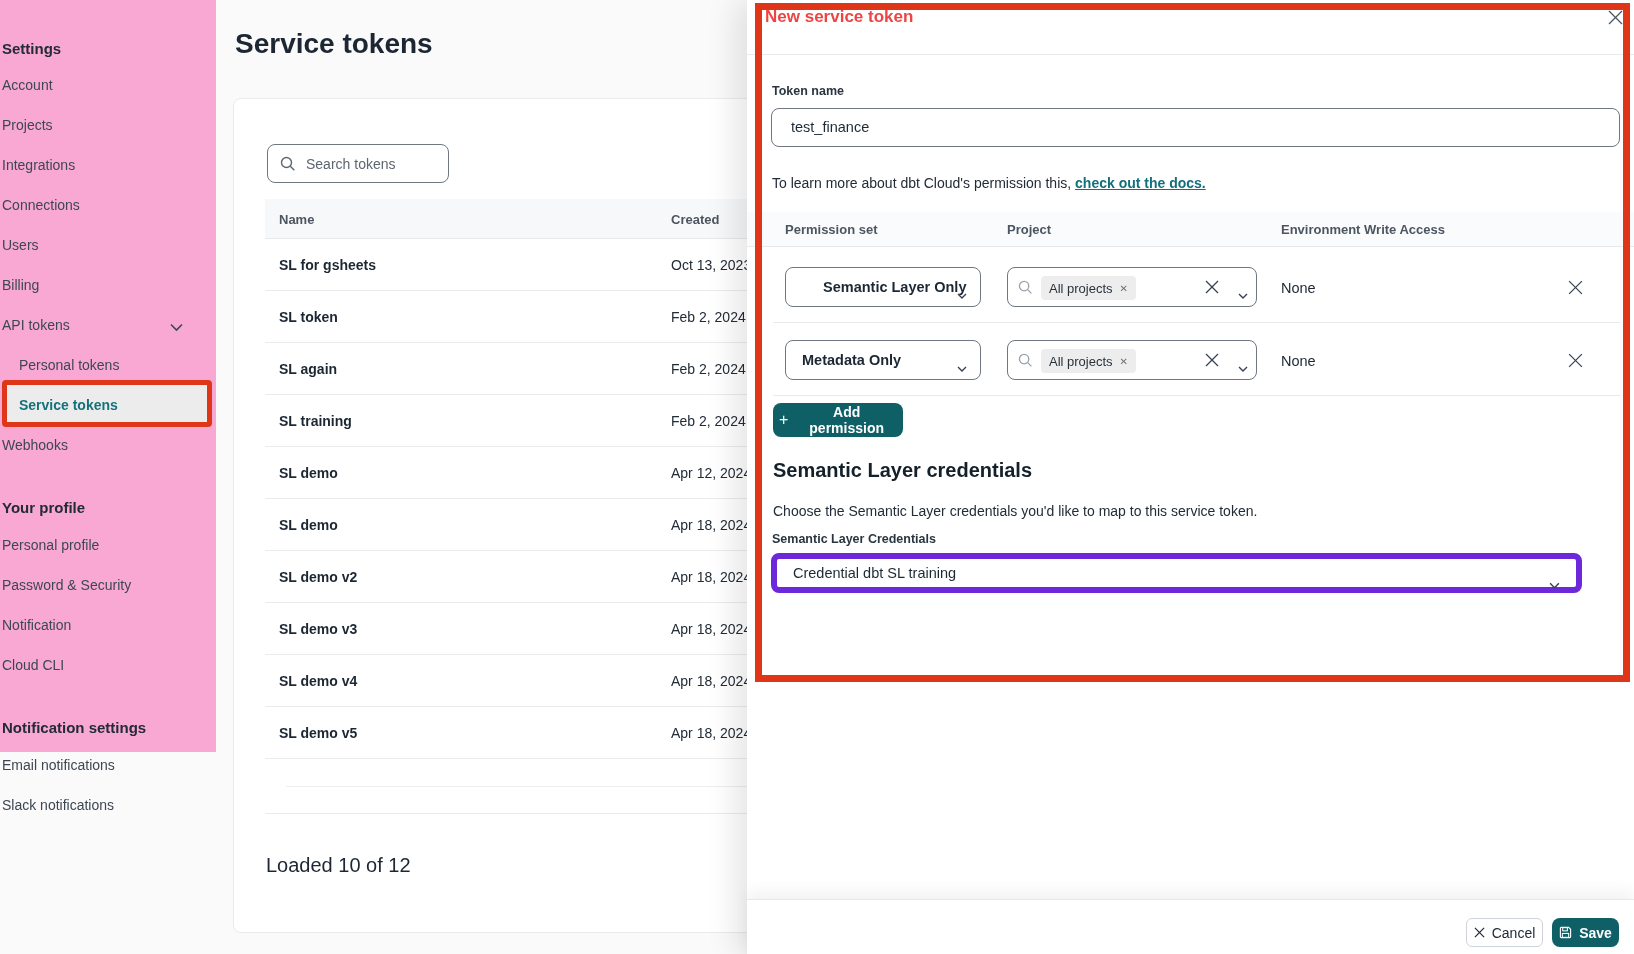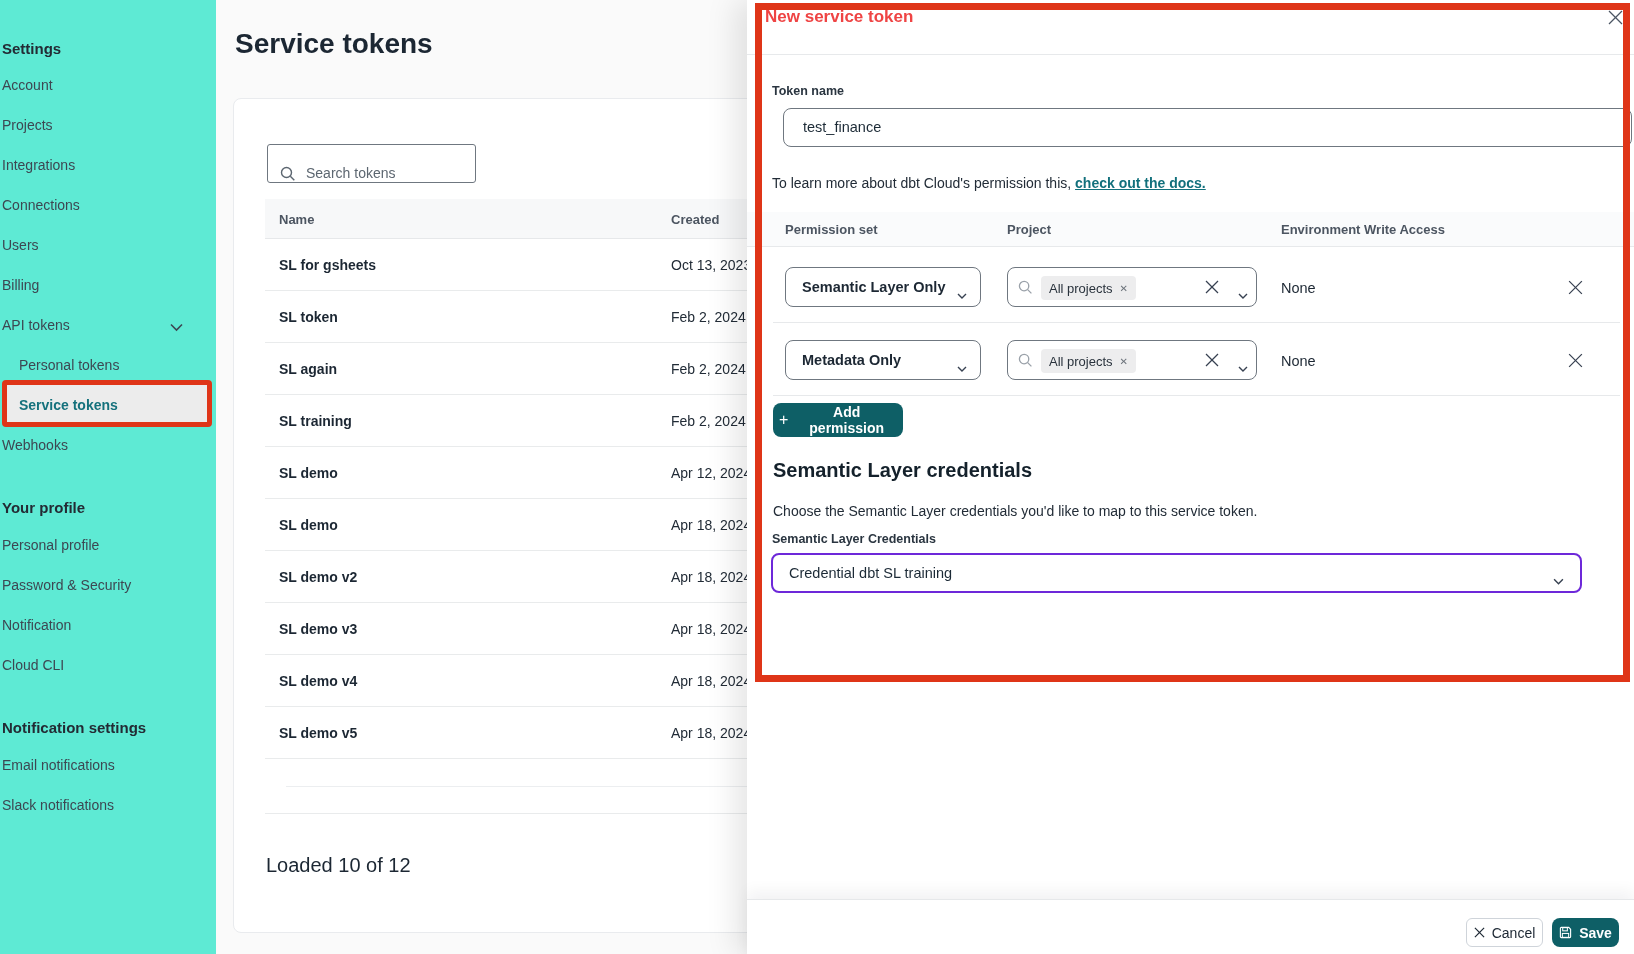--- a/index.html
+++ b/index.html
@@ -4,36 +4,36 @@
 <style>
   html,body{margin:0;padding:0;}
   body{
     width:1634px;height:954px;position:relative;overflow:hidden;
     background:#fafafa;color:#1c2a36;
     font-family:"Liberation Sans",sans-serif;
     -webkit-font-smoothing:antialiased;
   }
   .abs{position:absolute;}
   
-  .sidebar{position:absolute;left:0;top:0;width:216px;height:954px;background:#5eead4;z-index:2;}
+  .sidebar{position:absolute;left:0;top:0;width:216px;height:752px;background:#f9a8d4;z-index:2;}
   .snav{position:absolute;left:1px;height:38px;display:flex;align-items:center;width:208px;
         font-size:14px;color:#3d4752;cursor:pointer;z-index:3;}
   .snav .lbl{padding-left:1px;}
   .snav.indent .lbl{padding-left:18px;}
   .shead{font-weight:700;font-size:15px;color:#232b34;cursor:default;}
   .snav.selected{color:#15717c;font-weight:700;}
   .chev-right{position:absolute;right:26px;top:13px;}
   .side-redbox{position:absolute;left:2px;top:380px;width:200px;height:37px;
        border:5px solid #df3518;border-radius:4px;background:#ececec;z-index:2;}
   
   .card{position:absolute;left:233px;top:98px;width:1401px;height:833px;background:#fff;
         border:1px solid #e9ebee;border-radius:8px;z-index:1;}
   .page-title{position:absolute;left:235px;top:28px;font-size:28px;font-weight:700;color:#1c2733;z-index:1;}
-  .searchbox{position:absolute;left:33px;top:45px;width:209px;height:39px;border:1px solid #6f7780;
-        border-radius:3px;background:#fff;display:flex;align-items:flex-end;box-sizing:border-box;}
+  .searchbox{position:absolute;left:33px;top:45px;width:182px;height:39px;border:1px solid #6f7780;
+        border-radius:8px;background:#fff;display:flex;align-items:center;box-sizing:border-box;}
   .searchbox input{border:none;outline:none;background:transparent;font-family:inherit;
         font-size:14px;color:#1c2a36;width:130px;margin-left:8px;}
   .searchbox input::placeholder{color:#5c6670;}
   .thead{position:absolute;left:31px;top:100px;width:1370px;height:40px;background:#f7f8f9;
         border-bottom:1px solid #e6e8ea;box-sizing:border-box;}
   .th{position:absolute;top:0;height:40px;display:flex;align-items:center;
         font-size:13px;font-weight:700;color:#4c5561;}
   .tbody{position:absolute;left:31px;top:140px;width:1370px;}
   .trow{height:52px;border-bottom:1px solid #e9ebec;position:relative;box-sizing:border-box;cursor:pointer;background:#fff;}
   .td-name{position:absolute;left:14px;top:0;height:51px;display:flex;align-items:center;
@@ -45,21 +45,21 @@
   .loaded{position:absolute;left:32px;top:755px;font-size:20px;color:#1c2733;}
   
   .drawer{position:absolute;left:747px;top:0;width:887px;height:954px;background:#fff;z-index:10;
         box-shadow:-12px 0 28px rgba(0,0,0,.10);}
   .d-header{position:absolute;left:0;top:0;width:887px;height:55px;border-bottom:1px solid #e7e9eb;box-sizing:border-box;background:#fff;}
   .d-title{position:absolute;left:18px;top:7px;font-size:17px;font-weight:700;color:#ef4444;}
   .d-close{position:absolute;right:8px;top:6px;width:22px;height:22px;display:flex;align-items:center;
         justify-content:center;cursor:pointer;}
   .field-label{font-size:12.5px;font-weight:700;color:#2a3540;}
   .txt-input{position:absolute;left:24px;top:108px;width:849px;height:39px;border:1px solid #6f7780;
-        border-radius:8px;box-sizing:border-box;background:#fff;margin-left:12px;}
+        border-radius:8px;box-sizing:border-box;background:#fff;}
   .txt-input input{border:none;outline:none;background:transparent;font-family:inherit;
         font-size:14.5px;color:#1c2a36;margin:9px 0 0 17px;width:790px;}
   .docs-line{position:absolute;left:25px;top:175px;font-size:14px;color:#222c37;}
   .docs-line a{color:#12707c;text-decoration:underline;font-weight:600;cursor:pointer;}
   .perm-head{position:absolute;left:0px;top:212px;width:887px;height:35px;background:#fafbfc;
         border-bottom:1px solid #e7e9eb;box-sizing:border-box;}
   .perm-head .ph{position:absolute;top:0;height:34px;display:flex;align-items:center;
         font-size:13px;font-weight:700;color:#4c5561;}
   .select{border:1px solid #6f7780;border-radius:8px;background:#fff;box-sizing:border-box;
         display:flex;align-items:center;cursor:pointer;position:absolute;height:40px;}
@@ -76,21 +76,21 @@
   .env-none{position:absolute;left:534px;font-size:14.5px;color:#1c2733;}
   .row-x{position:absolute;left:816px;width:24px;height:24px;display:flex;align-items:center;
         justify-content:center;cursor:pointer;}
   .hdiv{position:absolute;left:26px;width:847px;border-top:1px solid #e7e9eb;}
   .btn-teal{background:#0e5f66;color:#fff;border:none;border-radius:8px;font-family:inherit;
         font-weight:700;display:flex;align-items:center;justify-content:center;cursor:pointer;}
   .add-perm{position:absolute;left:26px;top:403px;width:130px;height:34px;font-size:14px;gap:8px;}
   .sl-heading{position:absolute;left:26px;top:459px;font-size:20px;font-weight:700;color:#14212b;}
   .sl-desc{position:absolute;left:26px;top:503px;font-size:14px;color:#222c37;}
   .cred-label{position:absolute;left:25px;top:532px;}
-  .cred-select{position:absolute;left:24px;top:553px;width:811px;height:40px;border:2px solid #6d28d9;
+  .cred-select{position:absolute;left:24px;top:553px;width:811px;height:40px;border:6px solid #6d28d9;
         border-radius:8px;box-sizing:border-box;display:flex;align-items:center;cursor:pointer;background:#fff;}
   .cred-select .sel-text{margin-left:16px;font-size:14.5px;color:#1c2a36;font-weight:400;}
   .cred-select .sel-chev{position:absolute;right:16px;top:16px;}
   .d-footer{position:absolute;left:0;top:899px;width:887px;height:68px;background:#fff;
         border-top:1px solid #e6e8ea;box-sizing:border-box;box-shadow:0 -8px 14px rgba(16,24,40,.05);}
   .btn-cancel{position:absolute;left:719px;top:18px;width:77px;height:29px;background:#fff;
         border:1px solid #cfd4da;border-radius:6px;font-family:inherit;font-size:14px;color:#1c2733;
         display:flex;align-items:center;justify-content:center;gap:7px;cursor:pointer;}
   .btn-save{position:absolute;left:805px;top:18px;width:67px;height:29px;font-size:14px;gap:7px;}
   .modal-redbox{position:absolute;left:755px;top:3px;width:875px;height:679px;border:7px solid #df3518;
@@ -253,21 +253,21 @@
     <span>To learn more about dbt Cloud's permission this, </span><a>check out the docs.</a>
   </div>
 
   <div class="perm-head">
     <div class="ph" style="left:38px;">Permission set</div>
     <div class="ph" style="left:260px;">Project</div>
     <div class="ph" style="left:534px;">Environment Write Access</div>
   </div>
 
   <div>
-    <div class="select" style="left:38px;top:267px;width:196px;">
+    <div class="select" style="left:38px;top:267px;width:196px;padding-left:21px;">
       <span class="sel-text">Semantic Layer Only</span>
       <span class="sel-chev">
         <svg width="10" height="6" viewBox="0 0 10 6">
             <polyline points="1,1 5,5 9,1" fill="none" stroke="#374151" stroke-width="1.4"></polyline>
           </svg>
       </span>
     </div>
     <div class="combo" style="left:260px;top:267px;width:250px;">
       <span class="mag">
         <svg width="15" height="15" viewBox="0 0 16 16">

